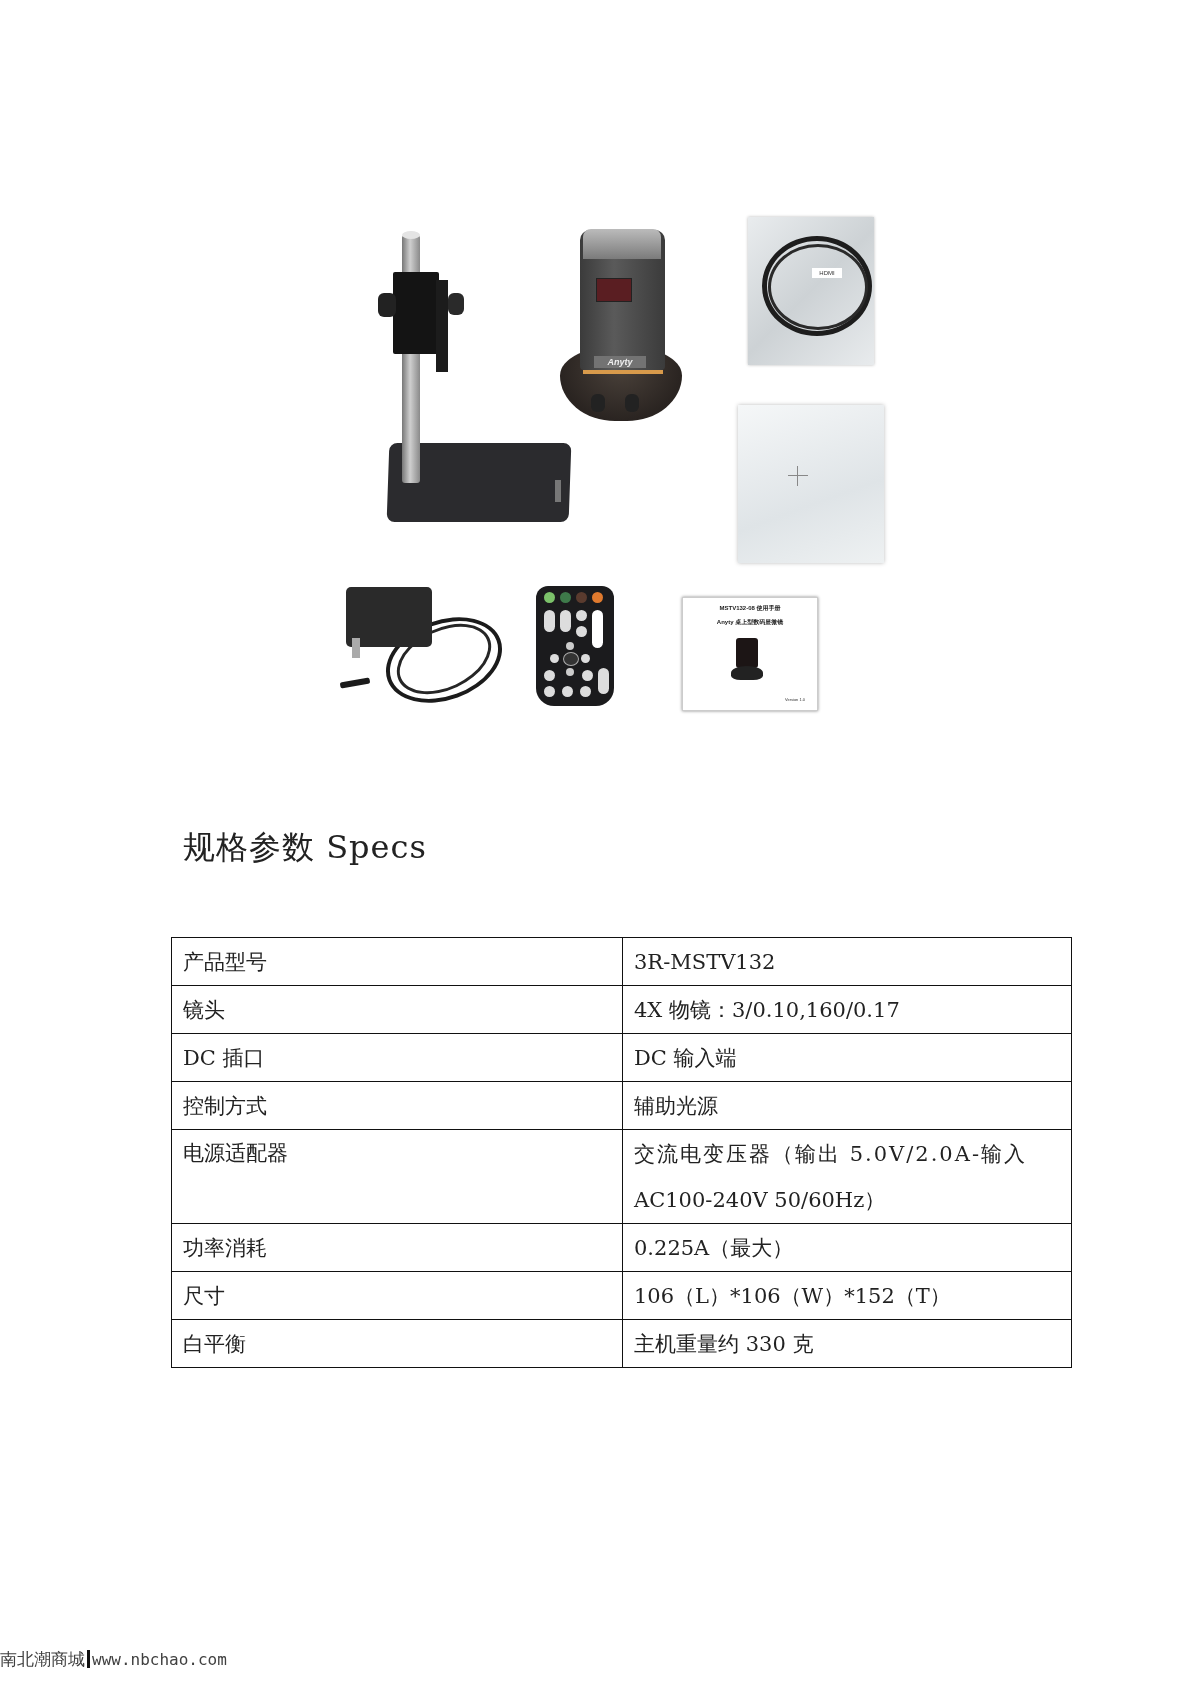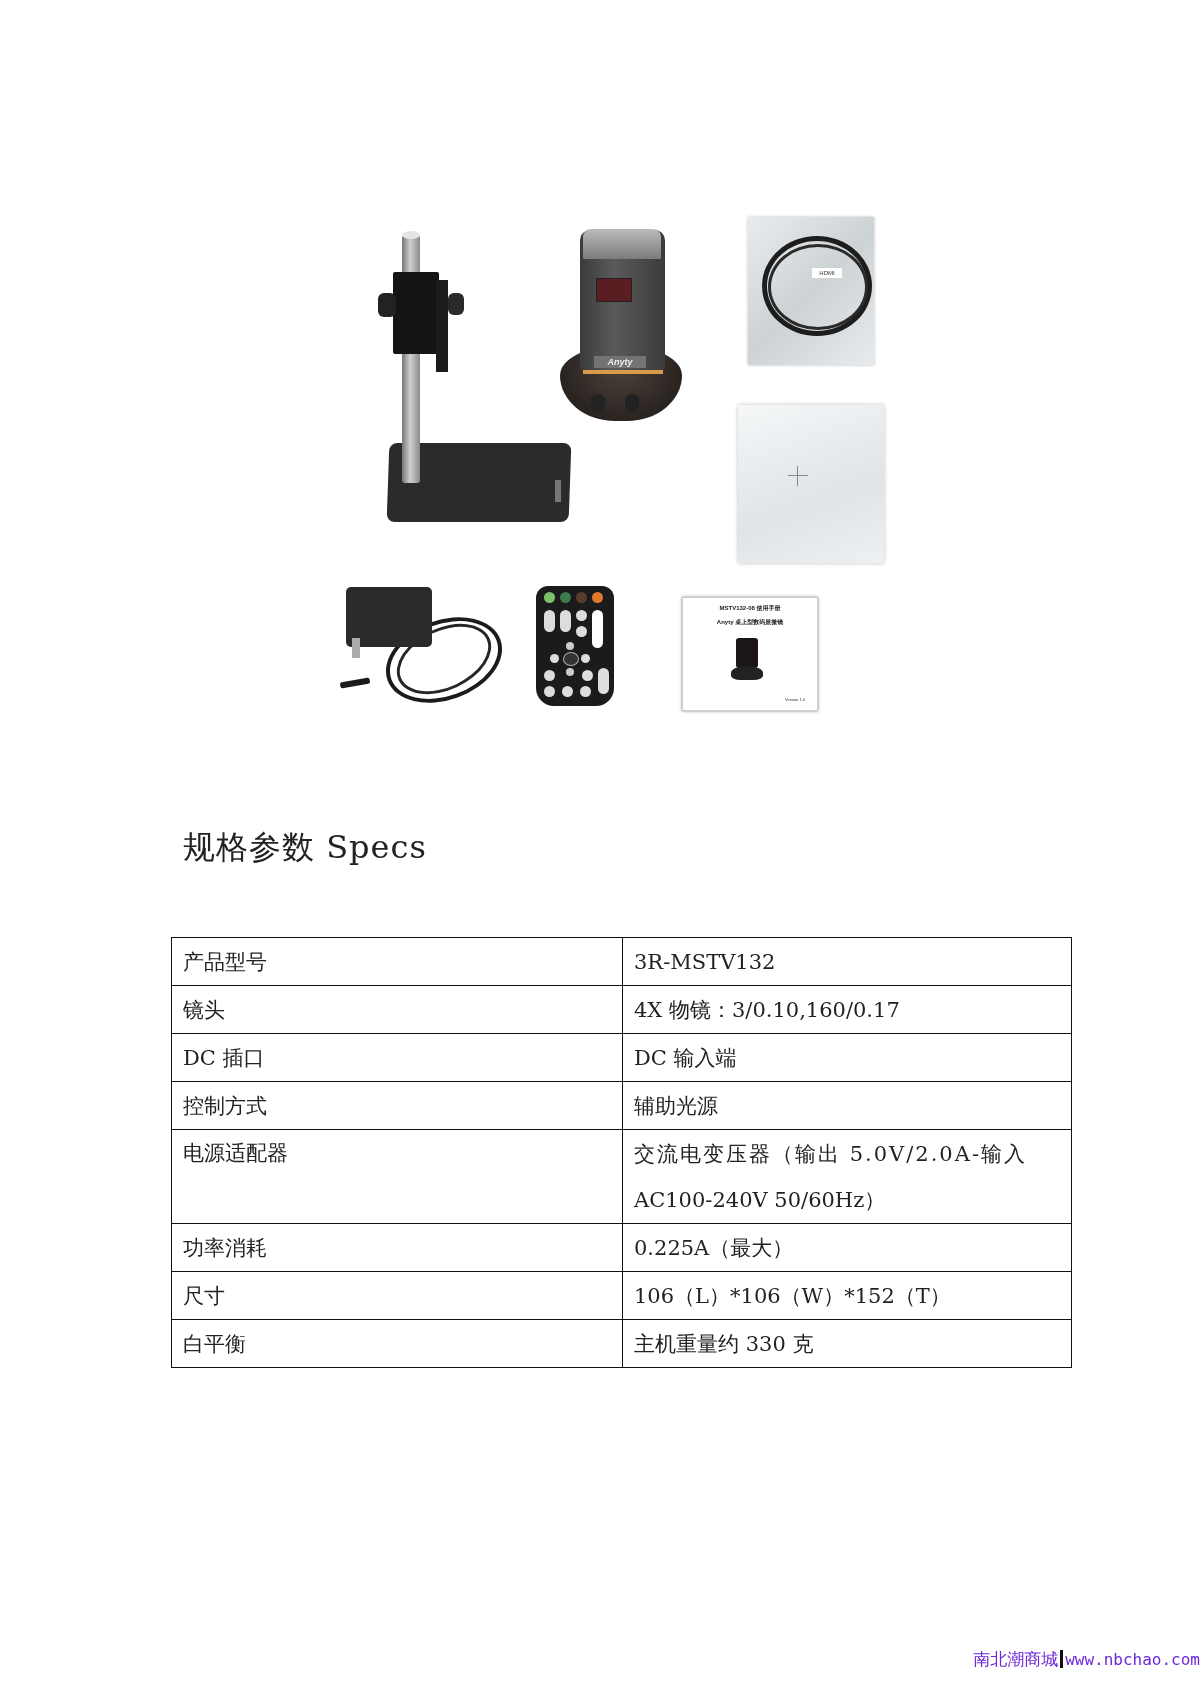--- a/index.html
+++ b/index.html
@@ -41,21 +41,21 @@
   .manual-sub{position:absolute;left:0;right:0;top:20px;text-align:center;font:bold 6px "Liberation Sans",sans-serif;color:#222;}
   .manual-img{position:absolute;left:53px;top:40px;width:22px;height:30px;background:#1c1515;border-radius:3px;}
   .manual-base{position:absolute;left:48px;top:68px;width:32px;height:14px;background:#222;border-radius:50% 50% 30% 30%;}
   .manual-ver{position:absolute;right:12px;bottom:8px;font:4px "Liberation Sans",sans-serif;color:#333;}
 
   .section-title{position:absolute;left:183px;top:826px;font-size:32px;color:#222;letter-spacing:1px;}
   table.specs{position:absolute;left:171px;top:937px;width:901px;border-collapse:collapse;font-size:21px;color:#222;padding-left:39px;}
   table.specs td{border:1.5px solid #111;height:47px;padding:0 11px;vertical-align:middle;line-height:46px;}
   table.specs td.k{width:428px;}
   table.specs td.tall{vertical-align:top;}
-  .footer{position:absolute;left:0;right:0;top:1648px;text-align:right;font-family:"DejaVu Sans Mono","Liberation Mono",monospace;font-size:16px;color:#6d28d9;}
+  .footer{position:absolute;left:0;right:0;top:1648px;text-align:left;font-family:"DejaVu Sans Mono","Liberation Mono",monospace;font-size:16px;color:#404040;}
   .footer .sep{display:inline-block;width:3px;height:18px;background:#111;vertical-align:-3px;margin:0 2px;}
   .footer .cn{font-family:"DejaVu Sans",sans-serif;font-size:17px;}
 </style>
 </head>
 <body>
 
 <div>
   <div class="photo stand-base"></div>
   <div class="photo base-logo"></div>
   <div class="photo stand-pole"></div>

